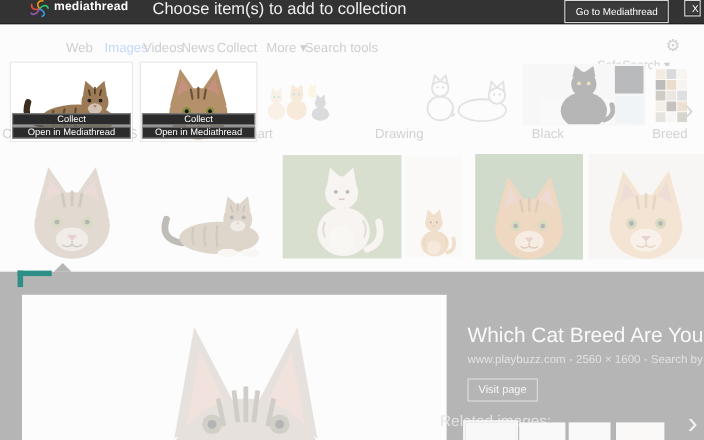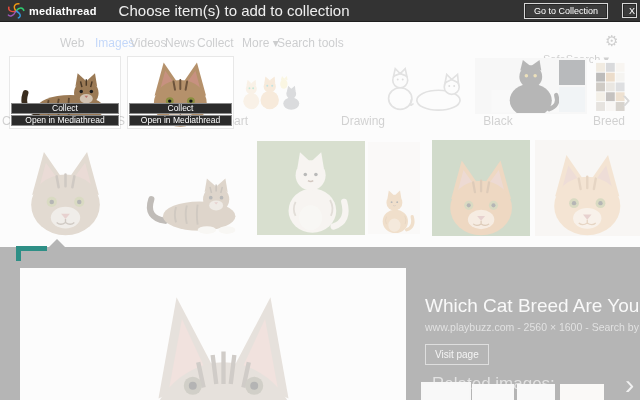--- a/index.html
+++ b/index.html
@@ -1,21 +1,21 @@
 <!DOCTYPE html>
 <html><head>
 <meta charset="utf-8">
 <style>
   html,body{margin:0;padding:0;background:#888;}
   *{box-sizing:border-box;font-family:"Liberation Sans",sans-serif;}
   .screen{position:relative;width:640px;height:400px;background:#fcfcfc;overflow:hidden;margin:0 auto;}
 
   
   .topbar{position:absolute;left:0;top:0;width:640px;height:22px;background:#333333;z-index:30;
-          display:flex;align-items:center;border-bottom:1px solid #1f1f1f;}
+          display:flex;border-bottom:1px solid #1f1f1f;padding-left:20px;}
   .logo{width:18px;height:16px;margin:0 4px 0 7px;flex:0 0 auto;}
   .brand{color:#ffffff;font-size:11px;font-weight:bold;letter-spacing:.2px;}
   .bar-title{color:#efefef;font-size:15px;margin-left:22px;}
   .bar-spacer{flex:1;}
   .goto-btn{background:#3b3b3b;border:1px solid #d8d8d8;box-shadow:inset 0 0 0 1px #262626;
             color:#ffffff;font-size:9px;padding:2px 9px;margin-right:14px;cursor:pointer;}
   .close-btn{background:#3b3b3b;border:1px solid #d8d8d8;box-shadow:inset 0 0 0 1px #262626;
              color:#ffffff;font-size:9px;width:15px;height:15px;line-height:12px;text-align:center;
              margin-right:3px;cursor:pointer;}
 
@@ -41,21 +41,21 @@
   .panel-caret{position:absolute;left:49px;top:239px;width:0;height:0;
                border-left:8px solid transparent;border-right:8px solid transparent;
                border-bottom:8px solid #161616;}
   .main-image{position:absolute;left:20px;top:21px;width:386px;height:132px;background:#ffffff;overflow:hidden;}
   .peek-art{position:absolute;left:86px;bottom:-2px;width:235px;height:112px;}
   .pv-title{position:absolute;left:425px;top:48px;font-size:19px;color:#f3f3f3;cursor:pointer;white-space:nowrap;}
   .pv-meta{position:absolute;left:425px;top:74px;font-size:10.5px;color:#a9a9a9;white-space:nowrap;}
   .pv-btn{position:absolute;top:97px;background:transparent;border:1px solid #9a9a9a;color:#e6e6e6;
           font-size:10px;padding:4px 9px;cursor:pointer;}
   .pv-btn.visit{left:425px;} .pv-btn.view{left:489px;}
-  .pv-related-label{position:absolute;left:432px;top:127px;font-size:17px;color:#a9a9a9;}
+  .pv-related-label{position:absolute;left:400px;top:127px;font-size:14px;color:#a9a9a9;}
   .rel-thumb{position:absolute;top:137px;height:40px;background:#f0f0f0;overflow:hidden;cursor:pointer;}
   .rel-thumb.selected{outline:2px solid #eeeeee;}
   .rel-chevron{position:absolute;left:625px;top:122px;font-size:28px;color:#d9d9d9;cursor:pointer;}
 
   
   .highlight-corner{position:absolute;left:16px;top:246px;width:31px;height:15px;
                     border-top:5px solid #2e8f86;border-left:5px solid #2e8f86;z-index:6;}
 
   
   .hover-thumb{position:absolute;top:57px;height:71px;background:#ffffff;z-index:12;overflow:visible;
@@ -74,21 +74,21 @@
     <svg class="logo" viewBox="0 0 20 18">
       <path d="M10,9 C4,11 1,8 2,4" stroke="#e74c3c" stroke-width="1.6" fill="none"></path>
       <path d="M10,9 C6,4 9,0 14,1" stroke="#f39c12" stroke-width="1.6" fill="none"></path>
       <path d="M10,9 C14,4 18,5 19,9" stroke="#2ecc71" stroke-width="1.6" fill="none"></path>
       <path d="M10,9 C16,12 16,16 12,17" stroke="#3498db" stroke-width="1.6" fill="none"></path>
       <path d="M10,9 C7,15 3,16 1,13" stroke="#9b59b6" stroke-width="1.6" fill="none"></path>
     </svg>
     <span class="brand">mediathread</span>
     <span class="bar-title">Choose item(s) to add to collection</span>
     <span class="bar-spacer"></span>
-    <button class="goto-btn">Go to Collection</button>
+    <button class="goto-btn">Go to Mediathread</button>
     <button class="close-btn">X</button>
   </div>
 
   <div class="faded-layer">
     <div class="fl-inner">
       <div id="tabs">
           <div class="tab" style="left: 60px;">Web</div>
           <div class="tab active" style="left: 95px;">Images</div>
           <div class="tab" style="left: 130px;">Videos</div>
           <div class="tab" style="left: 165px;">News</div>

